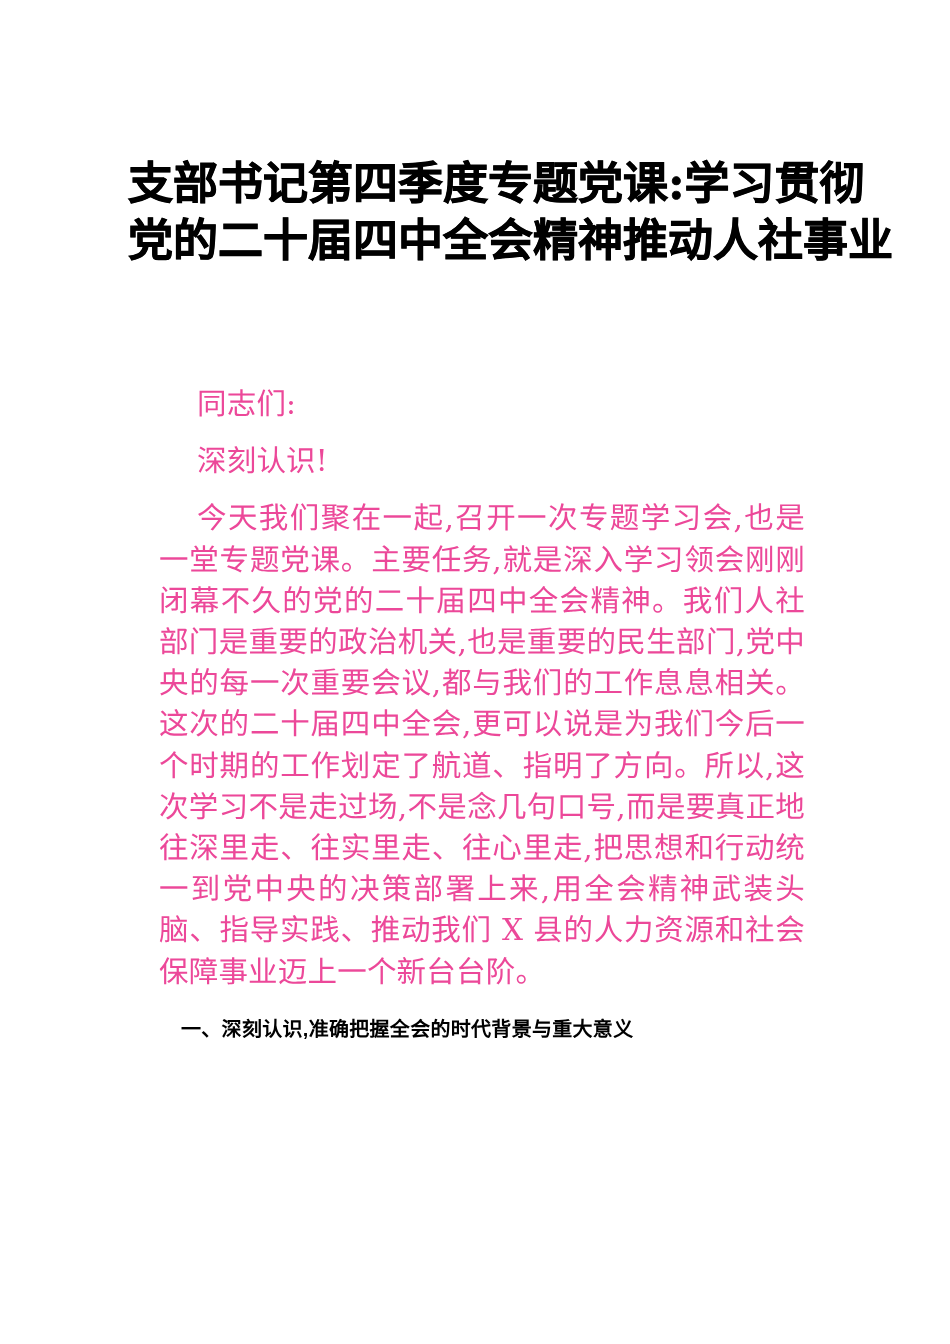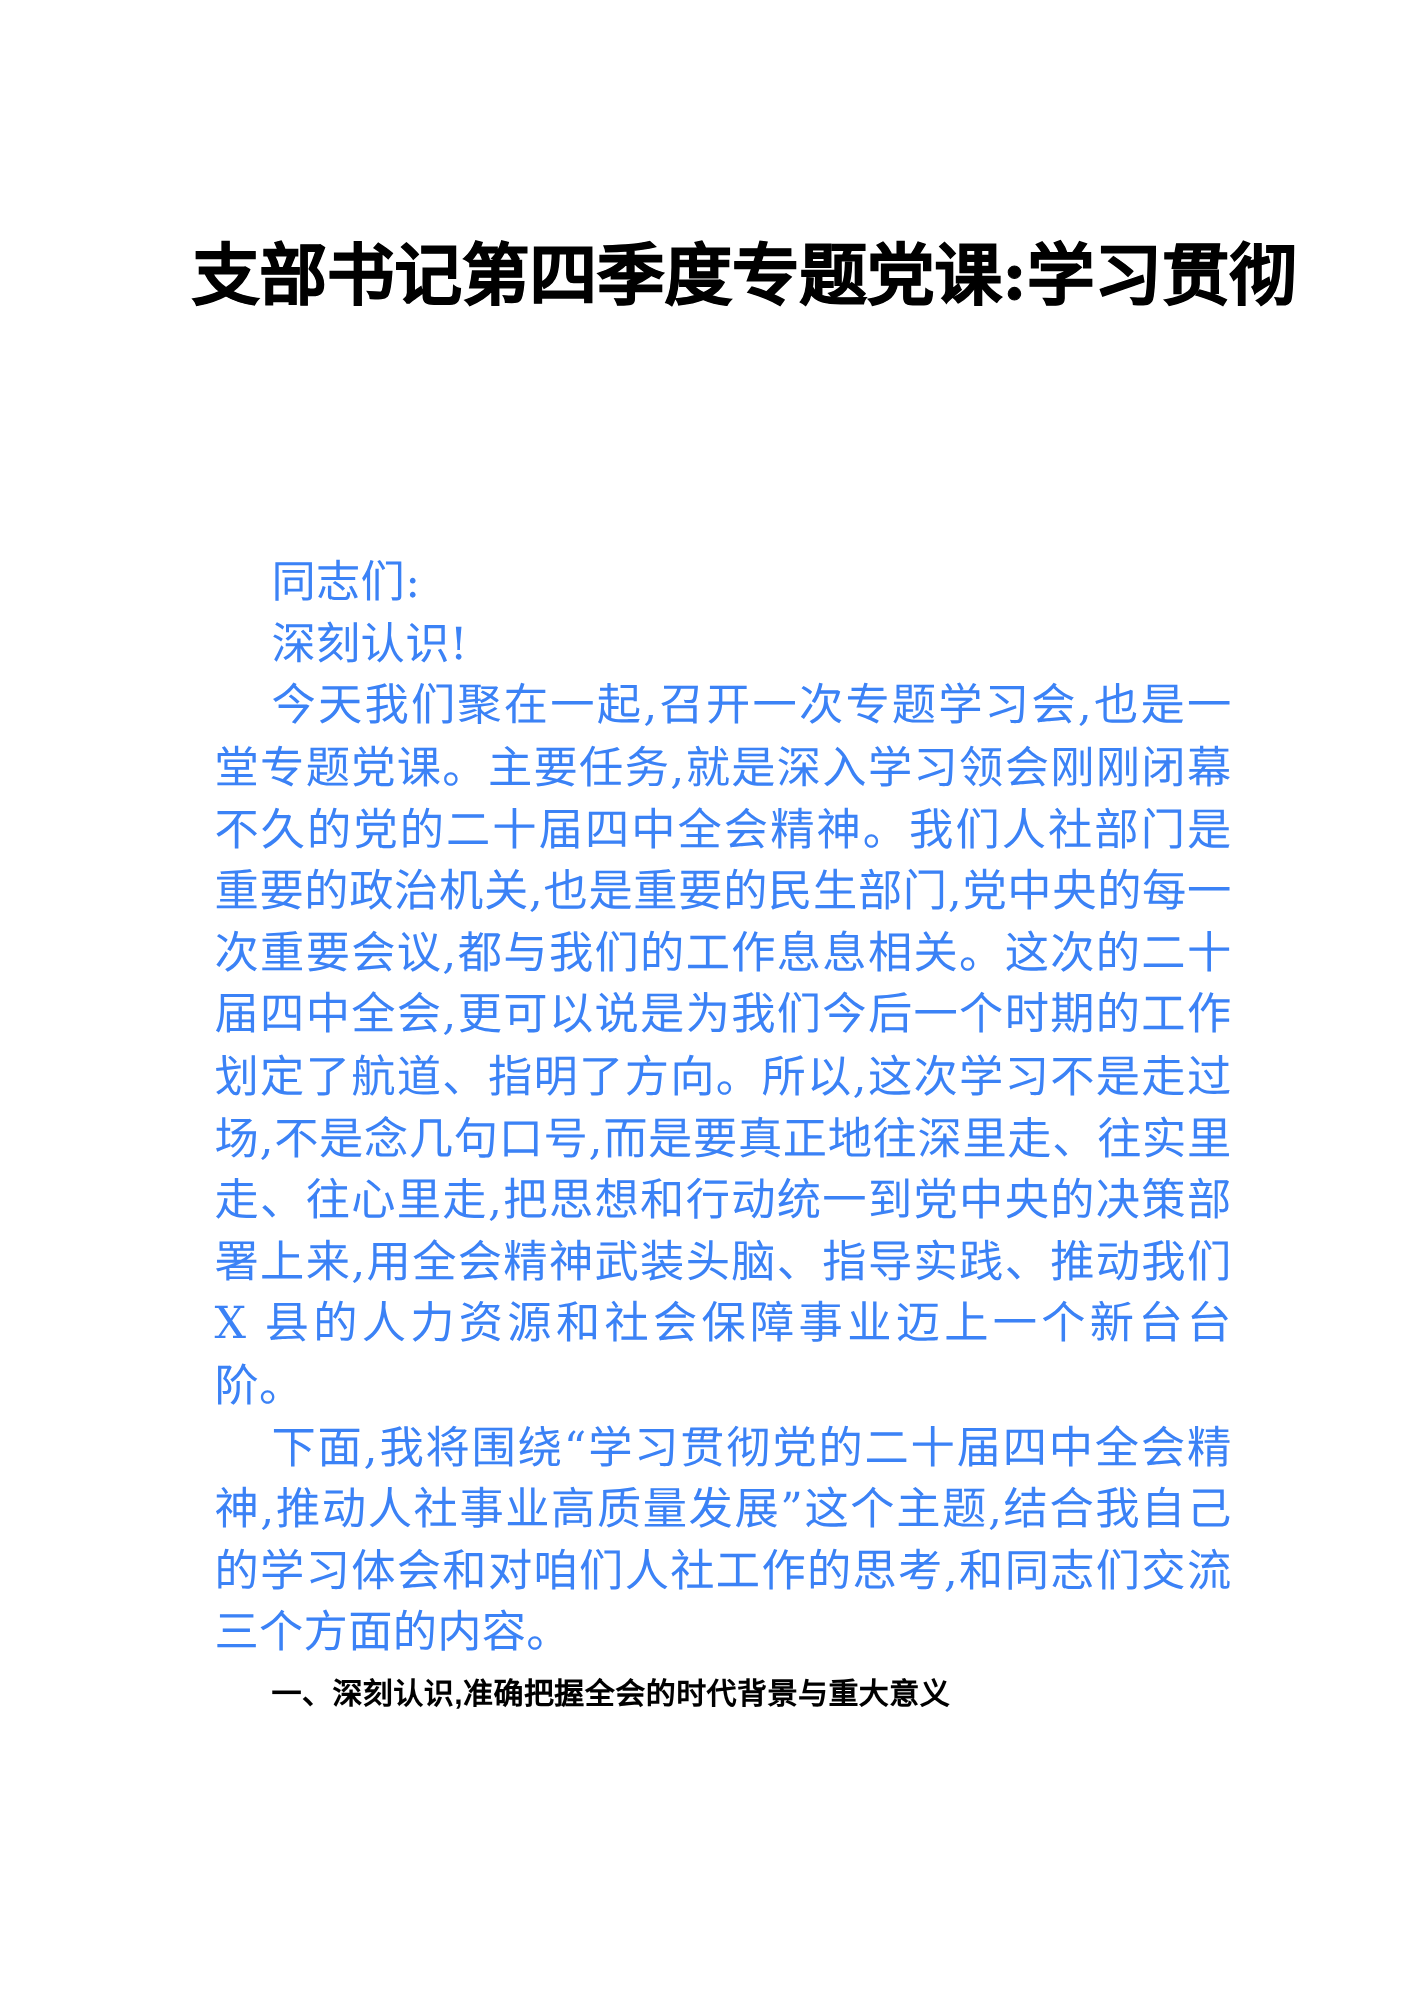--- a/index.html
+++ b/index.html
@@ -45,25 +45,25 @@
     position: absolute;
     left: 143px;
     top: 368px;
     width: 678px;
   }
 
   .para {
     font-family: "DejaVu Serif", "Liberation Serif", serif;
     font-size: 29.5px;
     line-height: 41.2px;
-    color: #3b82f6;
+    color: #ec4899;
     text-align: justify;
     text-justify: inter-character;
     text-indent: 38px;
-    margin: 0;
+    margin: 16px;
     letter-spacing: 0.2px;
     word-break: break-all;
   }
 
   .para + .para {
     margin-top: 0px;
   }
 
   
   .section-heading {
@@ -78,30 +78,30 @@
     white-space: nowrap;
   }
 </style>
 </head>
 <body>
 
 <div class="page">
 
   <div class="doc-title">
     <span class="title-line">支部书记第四季度专题党课:学习贯彻</span>
+    <span class="title-line">党的二十届四中全会精神推动人社事业</span>
   </div>
 
   <div class="body-block">
 
     <p class="para">同志们:</p>
 
     <p class="para">深刻认识!</p>
 
     <p class="para">今天我们聚在一起,召开一次专题学习会,也是一堂专题党课。主要任务,就是深入学习领会刚刚闭幕不久的党的二十届四中全会精神。我们人社部门是重要的政治机关,也是重要的民生部门,党中央的每一次重要会议,都与我们的工作息息相关。这次的二十届四中全会,更可以说是为我们今后一个时期的工作划定了航道、指明了方向。所以,这次学习不是走过场,不是念几句口号,而是要真正地往深里走、往实里走、往心里走,把思想和行动统一到党中央的决策部署上来,用全会精神武装头脑、指导实践、推动我们 X 县的人力资源和社会保障事业迈上一个新台台阶。</p>
 
-    <p class="para">下面,我将围绕“学习贯彻党的二十届四中全会精神,推动人社事业高质量发展”这个主题,结合我自己的学习体会和对咱们人社工作的思考,和同志们交流三个方面的内容。</p>
 
     <p class="section-heading">一、深刻认识,准确把握全会的时代背景与重大意义</p>
 
 
   </div>
 
 </div>
 
 </body></html>

